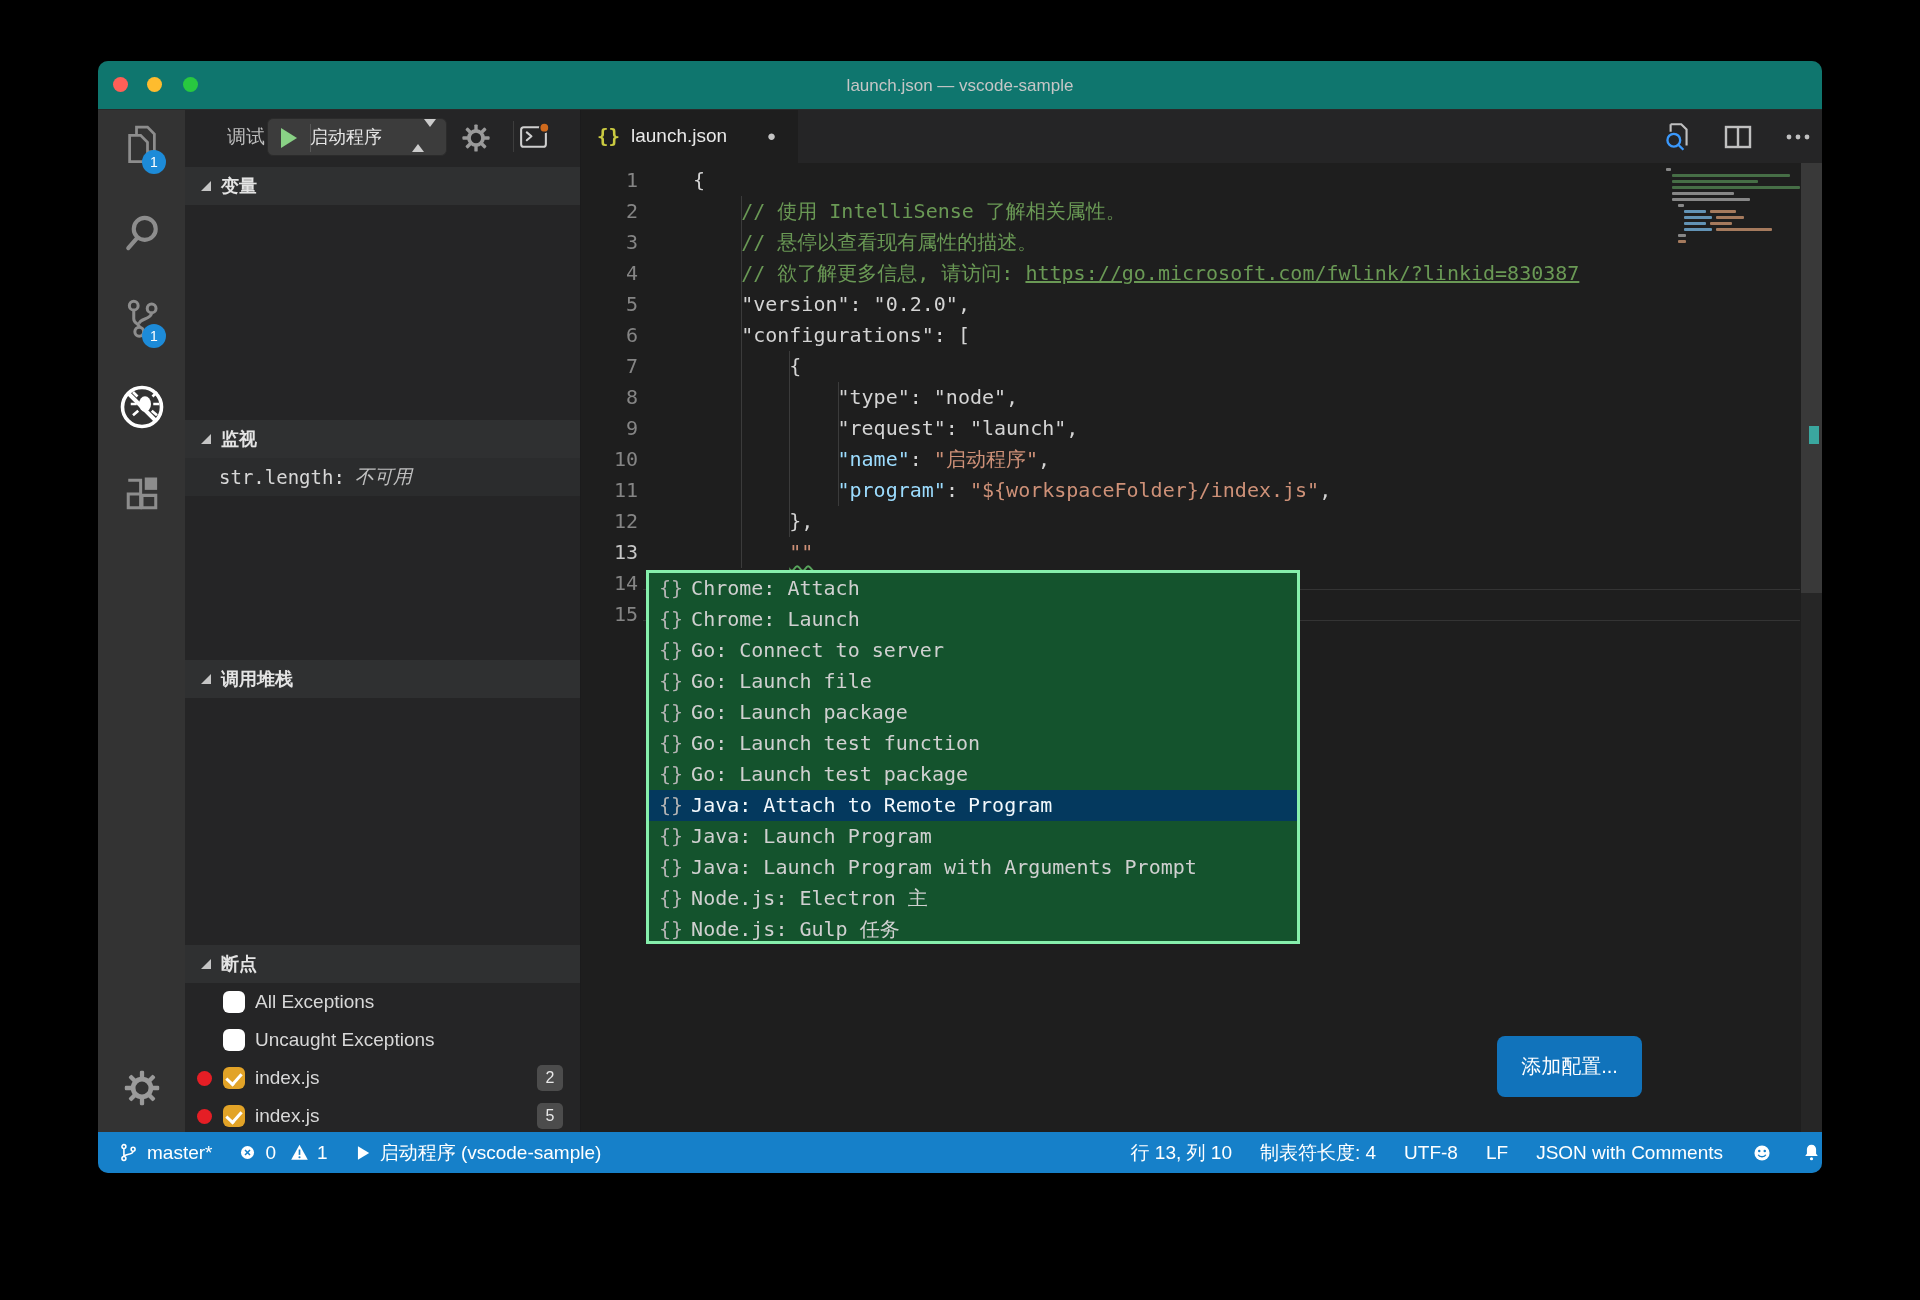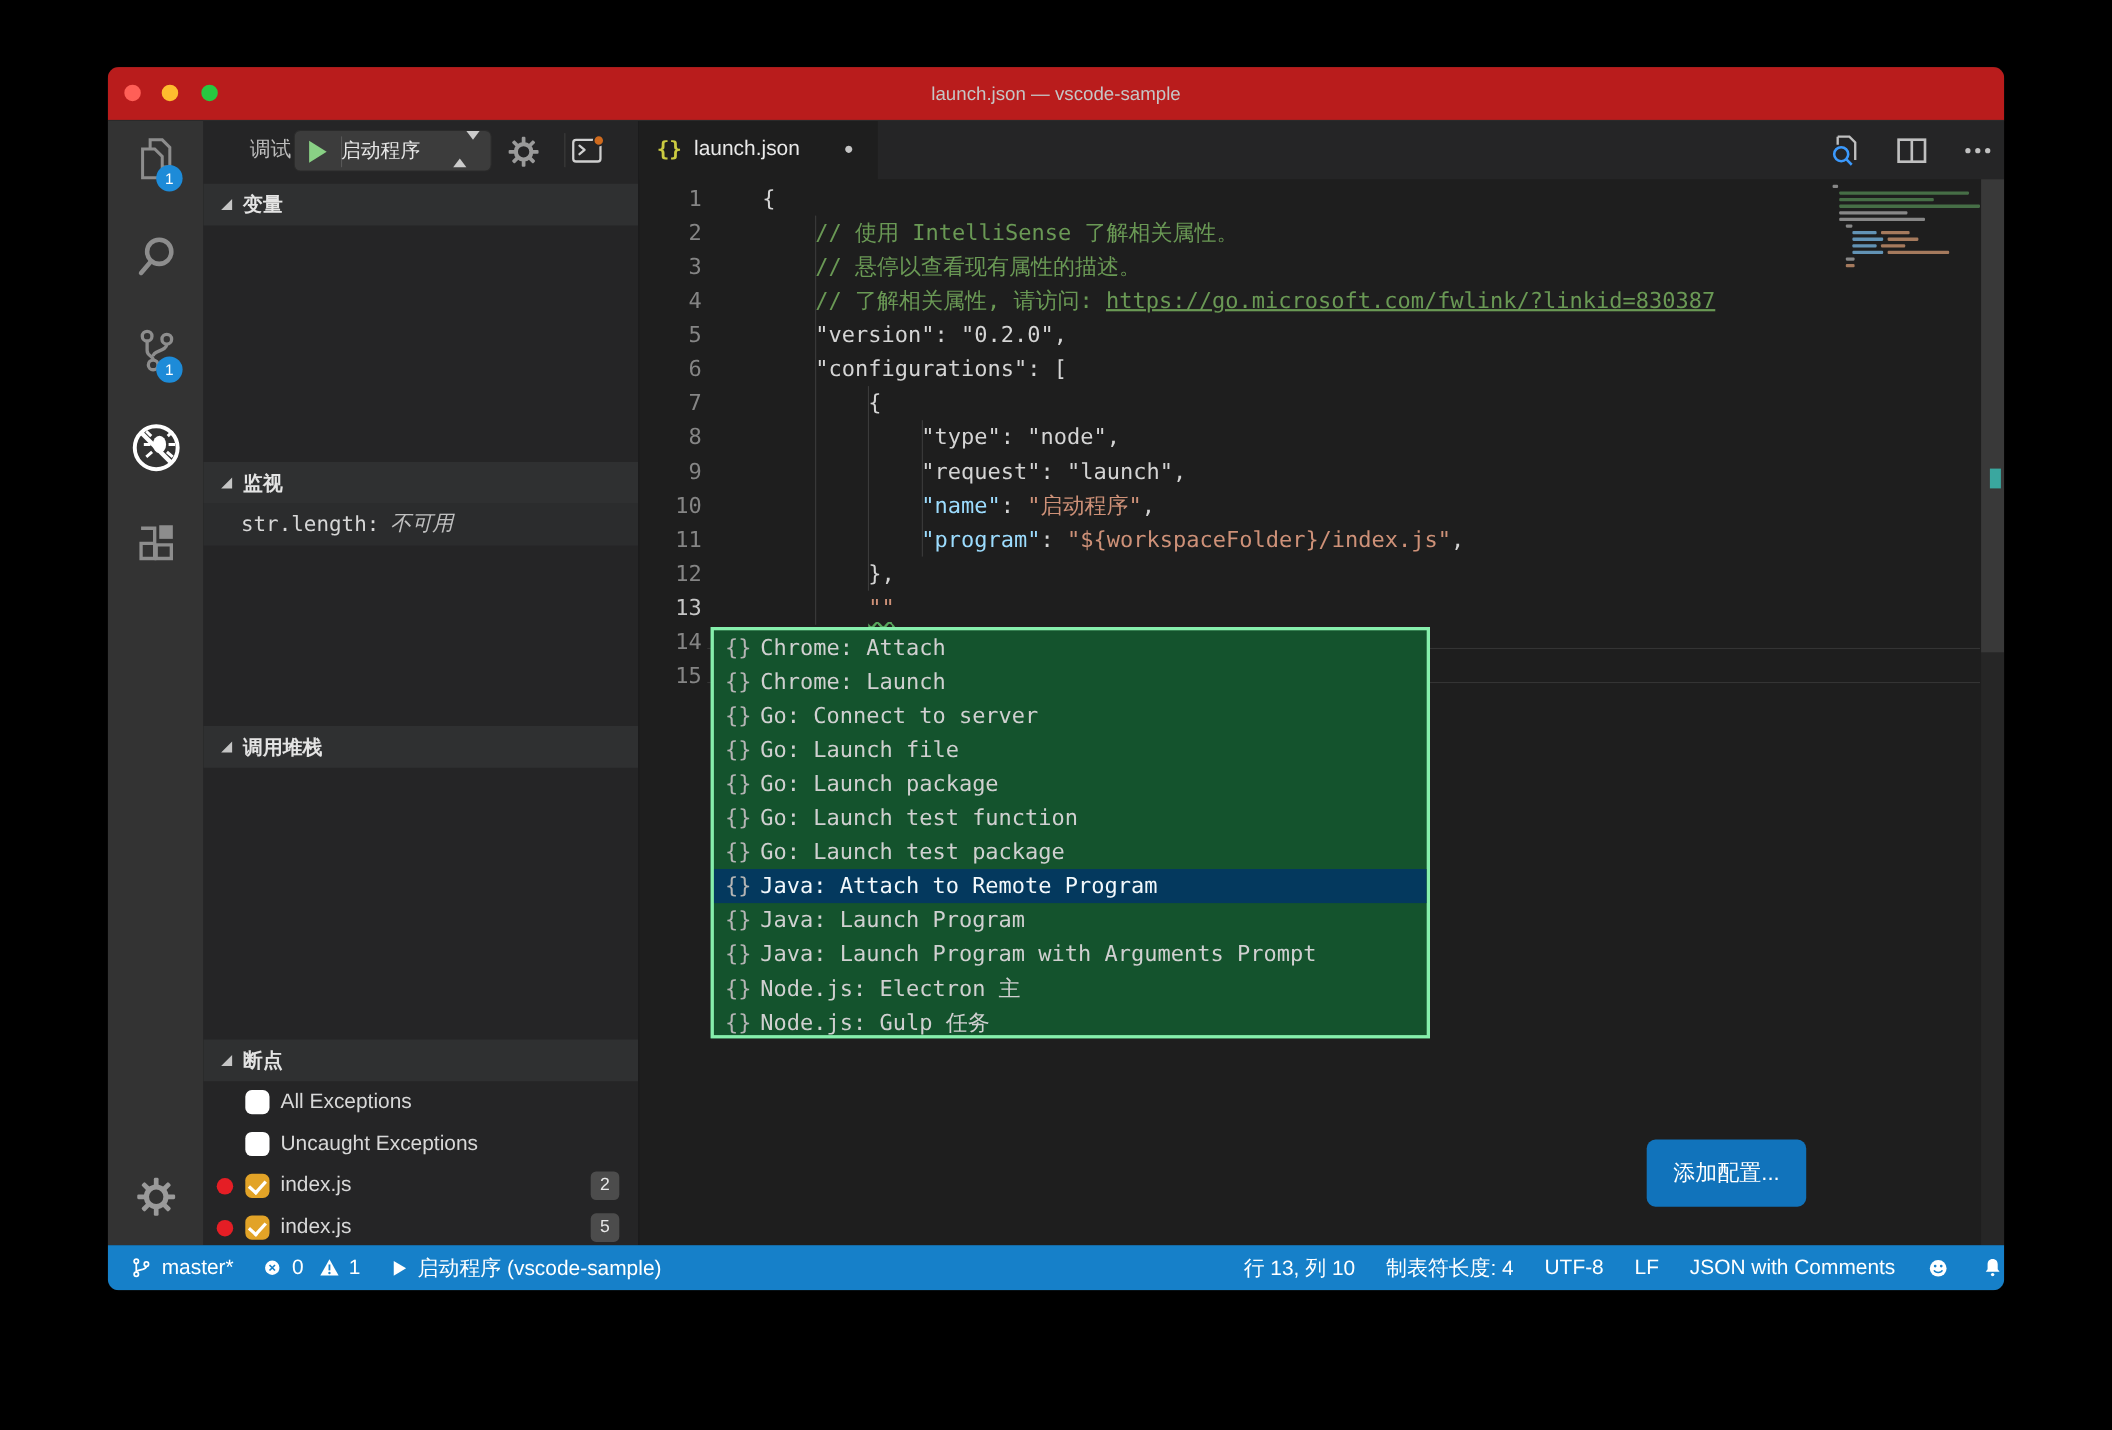--- a/index.html
+++ b/index.html
@@ -9,21 +9,21 @@
     --tl-close:#ff5f57; --tl-min:#febc2e; --tl-zoom:#28c840;
   }
   *{margin:0;padding:0;box-sizing:border-box;}
   html,body{width:1920px;height:1300px;background:#000;overflow:hidden;
     font-family:"Liberation Sans","DejaVu Sans",sans-serif;}
   .stage{position:absolute;inset:0;background:#000;}
   .window{position:absolute;left:98px;top:61px;width:1724px;height:1112px;
     background:#1e1e1e;border-radius:10px;overflow:hidden;
     box-shadow:0 25px 70px rgba(0,0,0,.7);}
   
-  .titlebar{position:absolute;left:0;top:0;width:100%;height:49px;background:#b91c1c;
+  .titlebar{position:absolute;left:0;top:0;width:100%;height:49px;background:#0f766e;
     border-bottom:1px solid #2a2a2a;}
   .tl{position:absolute;top:16px;width:15px;height:15px;border-radius:50%;}
   .tl.c{left:15px;background:var(--tl-close);}
   .tl.m{left:49px;background:var(--tl-min);}
   .tl.z{left:85px;background:var(--tl-zoom);}
   .title{position:absolute;left:0;right:0;top:0;height:49px;line-height:49px;
     text-align:center;color:#c6c6c6;font-size:17px;}
   
   .body{position:absolute;left:0;top:49px;width:1724px;height:1022px;overflow:hidden;}
   .activitybar{position:absolute;left:0;top:0;width:87px;height:100%;background:#333333;}
@@ -324,21 +324,21 @@
               <div class="code-line" style="top: 33px;">
                 <span class="ln">2</span>
                 <span class="lc"><span class="tk-comment">    // 使用 IntelliSense 了解相关属性。</span></span>
               </div>
               <div class="code-line" style="top: 64px;">
                 <span class="ln">3</span>
                 <span class="lc"><span class="tk-comment">    // 悬停以查看现有属性的描述。</span></span>
               </div>
               <div class="code-line" style="top: 95px;">
                 <span class="ln">4</span>
-                <span class="lc"><span class="tk-comment">    // 了解相关属性, 请访问: </span><span class="tk-link">https://go.microsoft.com/fwlink/?linkid=830387</span></span>
+                <span class="lc"><span class="tk-comment">    // 欲了解更多信息, 请访问: </span><span class="tk-link">https://go.microsoft.com/fwlink/?linkid=830387</span></span>
               </div>
               <div class="code-line" style="top: 126px;">
                 <span class="ln">5</span>
                 <span class="lc"><span class="tk-plain">    "version": "0.2.0",</span></span>
               </div>
               <div class="code-line" style="top: 157px;">
                 <span class="ln">6</span>
                 <span class="lc"><span class="tk-plain">    "configurations": [</span></span>
               </div>
               <div class="code-line" style="top: 188px;">

